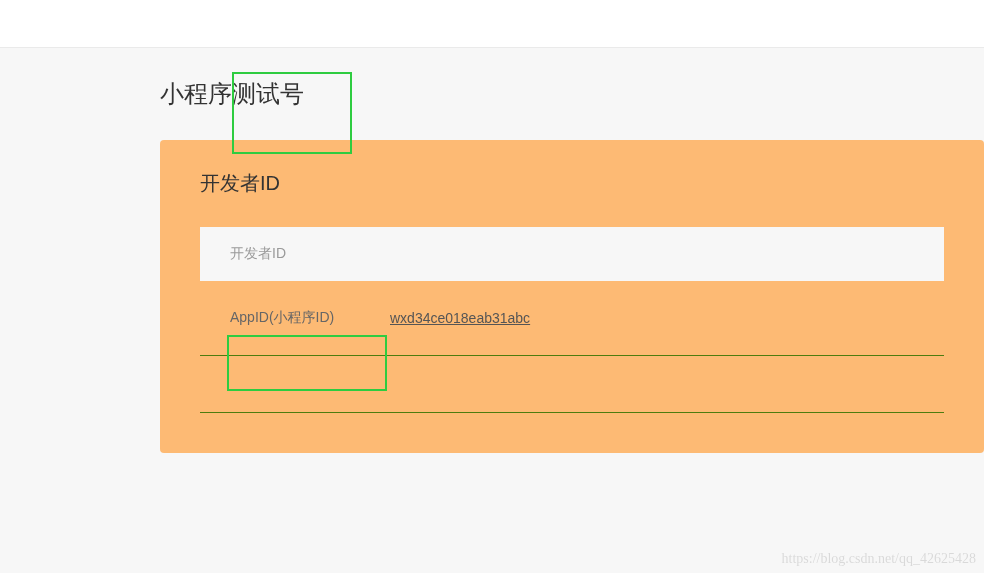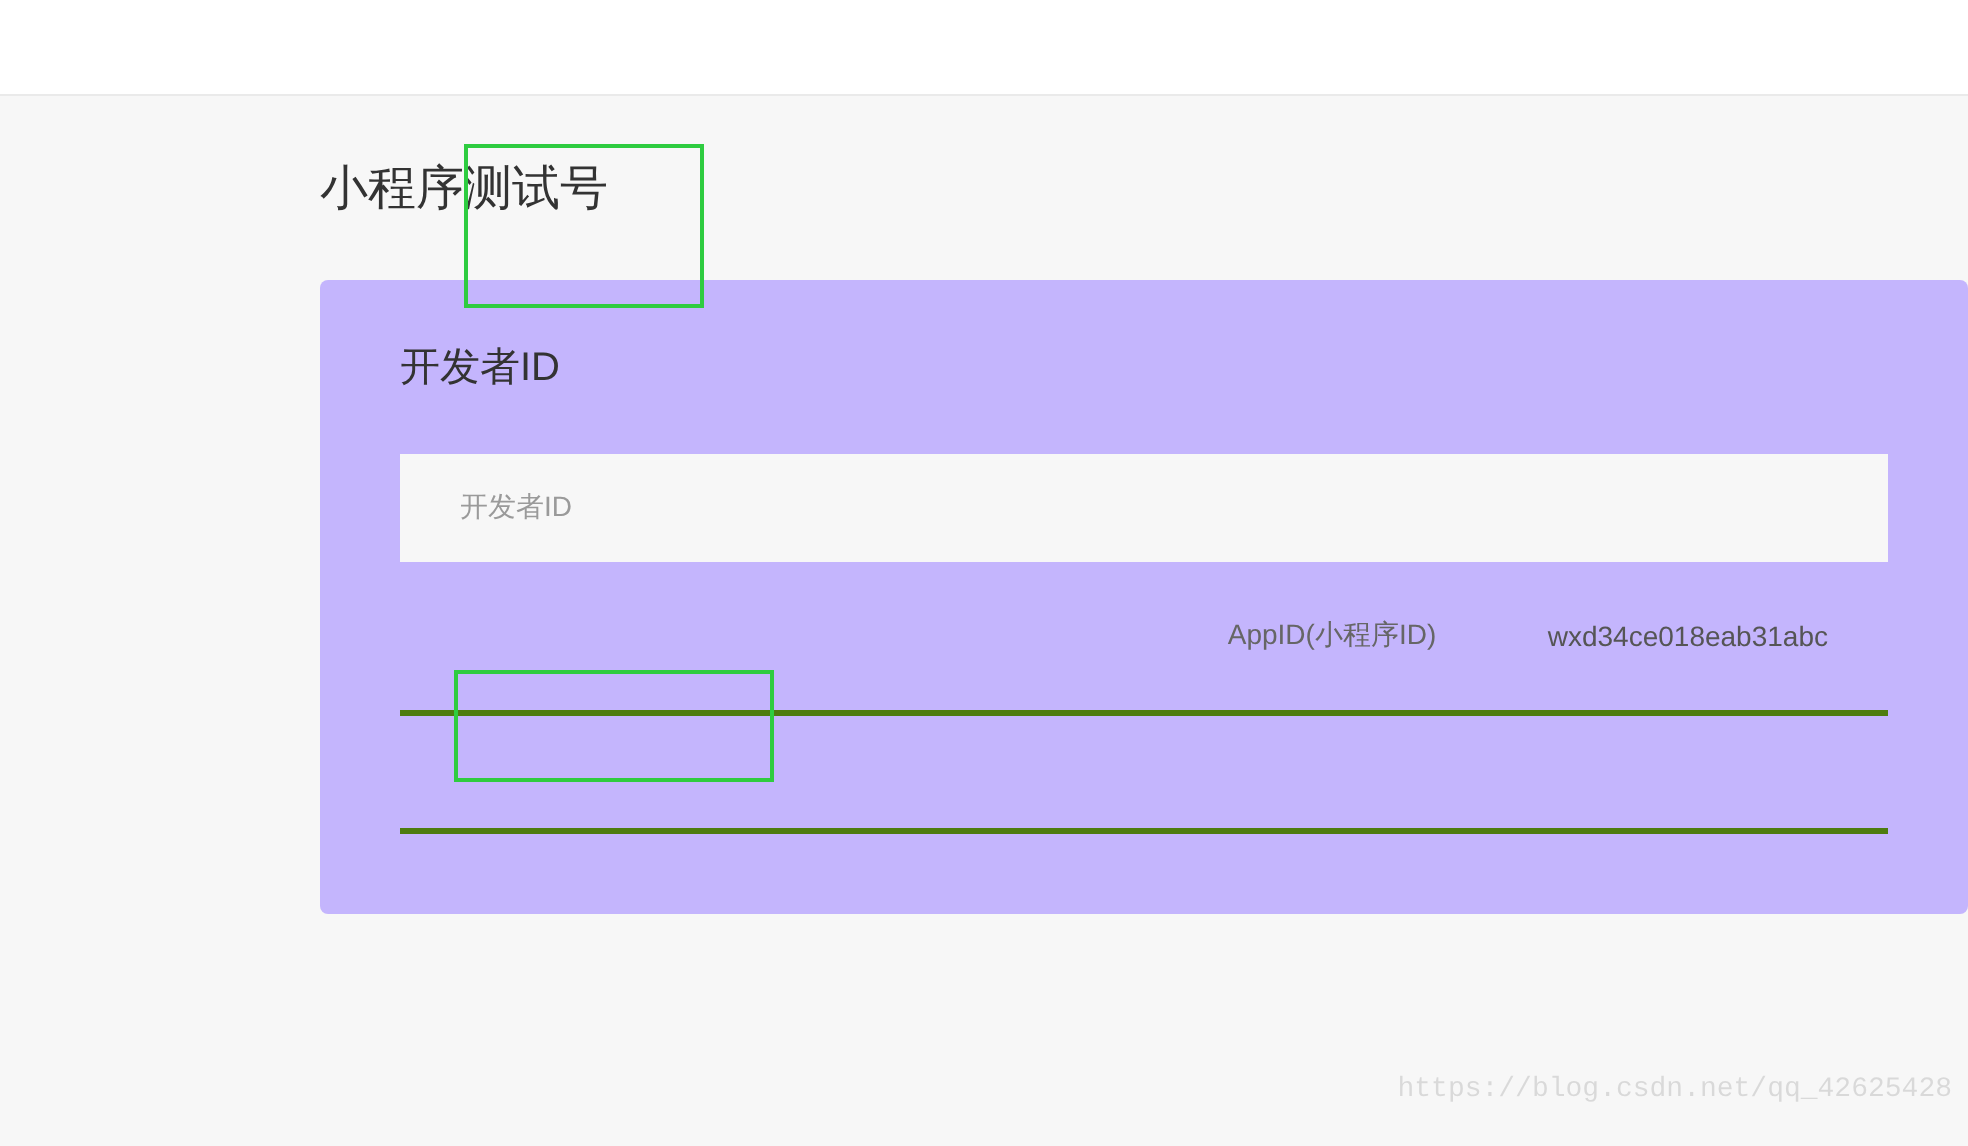--- a/index.html
+++ b/index.html
@@ -23,21 +23,21 @@
     .content-area {
       padding: 0;
     }
     .page-title {
       font-size: 24px;
       font-weight: 400;
       color: #333;
       padding: 30px 0 30px 160px;
     }
     .card {
-      background: #c4b5fd;
+      background: #fdba74;
       margin-left: 160px;
       border-radius: 4px;
       padding: 30px 40px 40px 40px;
     }
     .section-title {
       font-size: 20px;
       font-weight: 400;
       color: #333;
       margin-bottom: 30px;
     }
@@ -47,32 +47,32 @@
     .table-header {
       background: #f7f7f7;
       padding: 18px 30px;
       color: #9a9a9a;
       font-size: 14px;
     }
     .table-row {
       display: flex;
       align-items: center;
       padding: 28px 30px;
-      border-bottom: 3px solid #4d7c0f;
-      justify-content: flex-end;
+      border-bottom: 1px solid #4d7c0f;
     }
     .row-label {
       width: 160px;
       color: #666;
       font-size: 14px;
       flex-shrink: 0;
     }
     .row-value {
       color: #555;
       font-size: 14px;
+      text-decoration: underline;
     }
     .highlight-box-1 {
       position: absolute;
       left: 232px;
       top: 72px;
       width: 120px;
       height: 82px;
       border: 2px solid #2ecc40;
       pointer-events: none;
     }
@@ -81,24 +81,24 @@
       left: 227px;
       top: 335px;
       width: 160px;
       height: 56px;
       border: 2px solid #2ecc40;
       pointer-events: none;
     }
     .watermark {
       position: absolute;
       right: 8px;
-      bottom: 20px;
+      bottom: 6px;
       color: rgba(0,0,0,0.12);
       font-size: 14px;
-      font-family: Liberation Mono, monospace;
+      font-family: Liberation Serif, serif;
     }
   </style>
 </head>
 <body>
 
 <div class="top-bar"></div>
 
 <div class="content-area">
   <h1 class="page-title">小程序测试号</h1>
 

